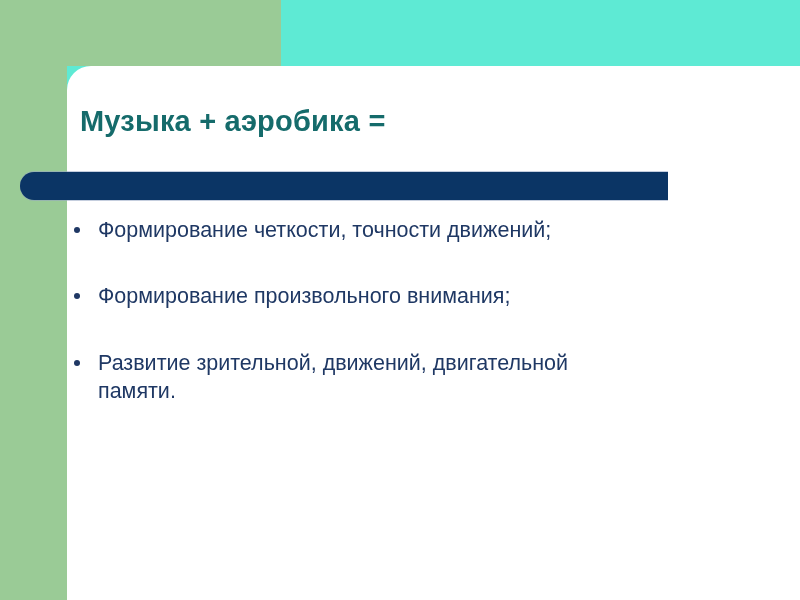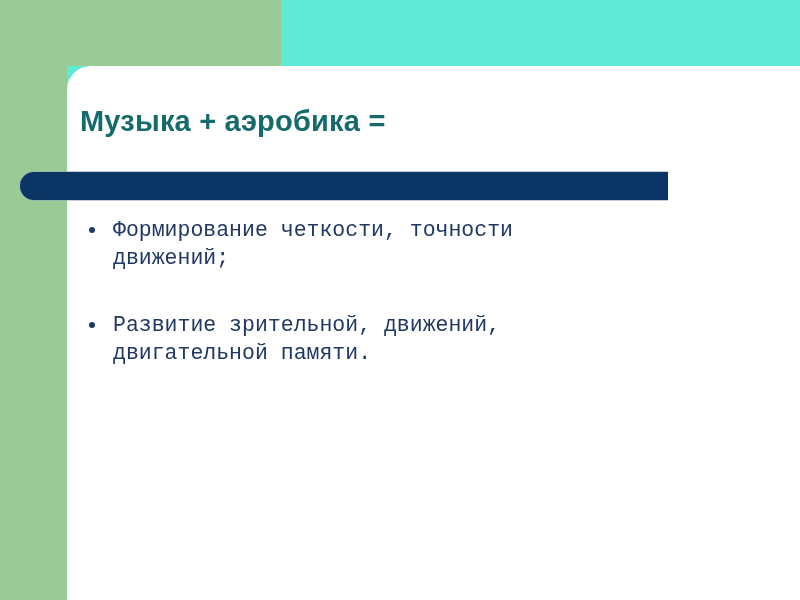--- a/index.html
+++ b/index.html
@@ -71,27 +71,26 @@
     border-top-left-radius: 14px;
     border-bottom-left-radius: 14px;
     border-top-right-radius: 0;
     border-bottom-right-radius: 0;
     box-shadow: 0 1px 0 rgba(150,165,195,0.55),
                 0 -1px 0 rgba(150,165,195,0.55);
   }
   
   .bullet-list {
     position: absolute;
-    left: 86px;
+    left: 71px;
     top: 216px;
     width: 660px;
     margin: 0;
     padding: 0;
     list-style: none;
-    font-family: Liberation Mono, monospace;
   }
   .bullet-item {
     position: relative;
     padding-left: 27px;
     margin: 0 0 38px 0;
     color: #1f3864;
     font-size: 21.5px;
     line-height: 1.32;
   }
   .bullet-item:last-child {
@@ -126,19 +125,23 @@
 
   <div class="slide-title">Музыка + аэробика =</div>
 
   <div class="accent-bar"></div>
 
   <ul class="bullet-list">
     <li class="bullet-item">
       <span class="bullet-dot"></span>
       <span class="bullet-text">Формирование четкости, точности движений;</span>
     </li>
+    <li class="bullet-item wide">
+      <span class="bullet-dot"></span>
+      <span class="bullet-text">Формирование произвольного внимания;</span>
+    </li>
     <li class="bullet-item">
       <span class="bullet-dot"></span>
       <span class="bullet-text">Развитие зрительной, движений, двигательной памяти.</span>
     </li>
   </ul>
 
 </div>
 
 </body></html>

